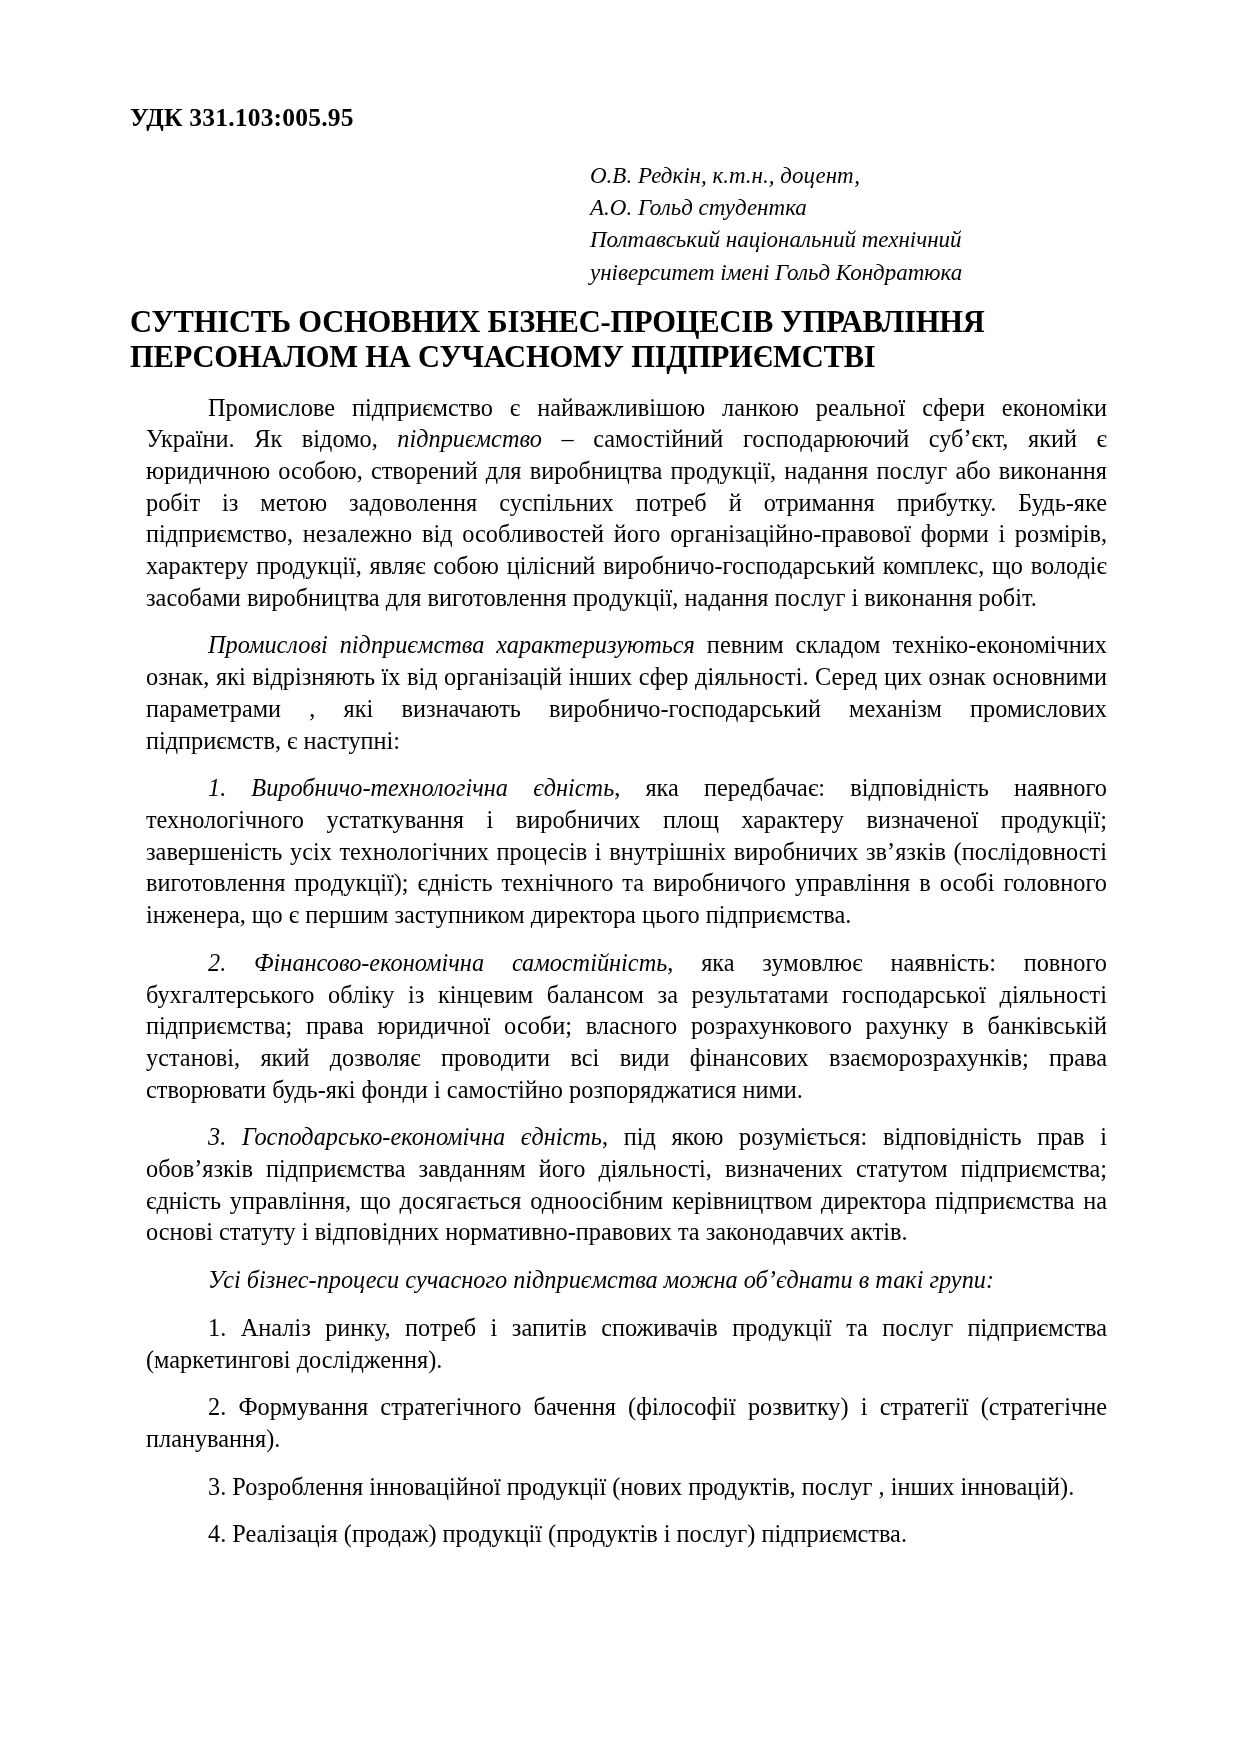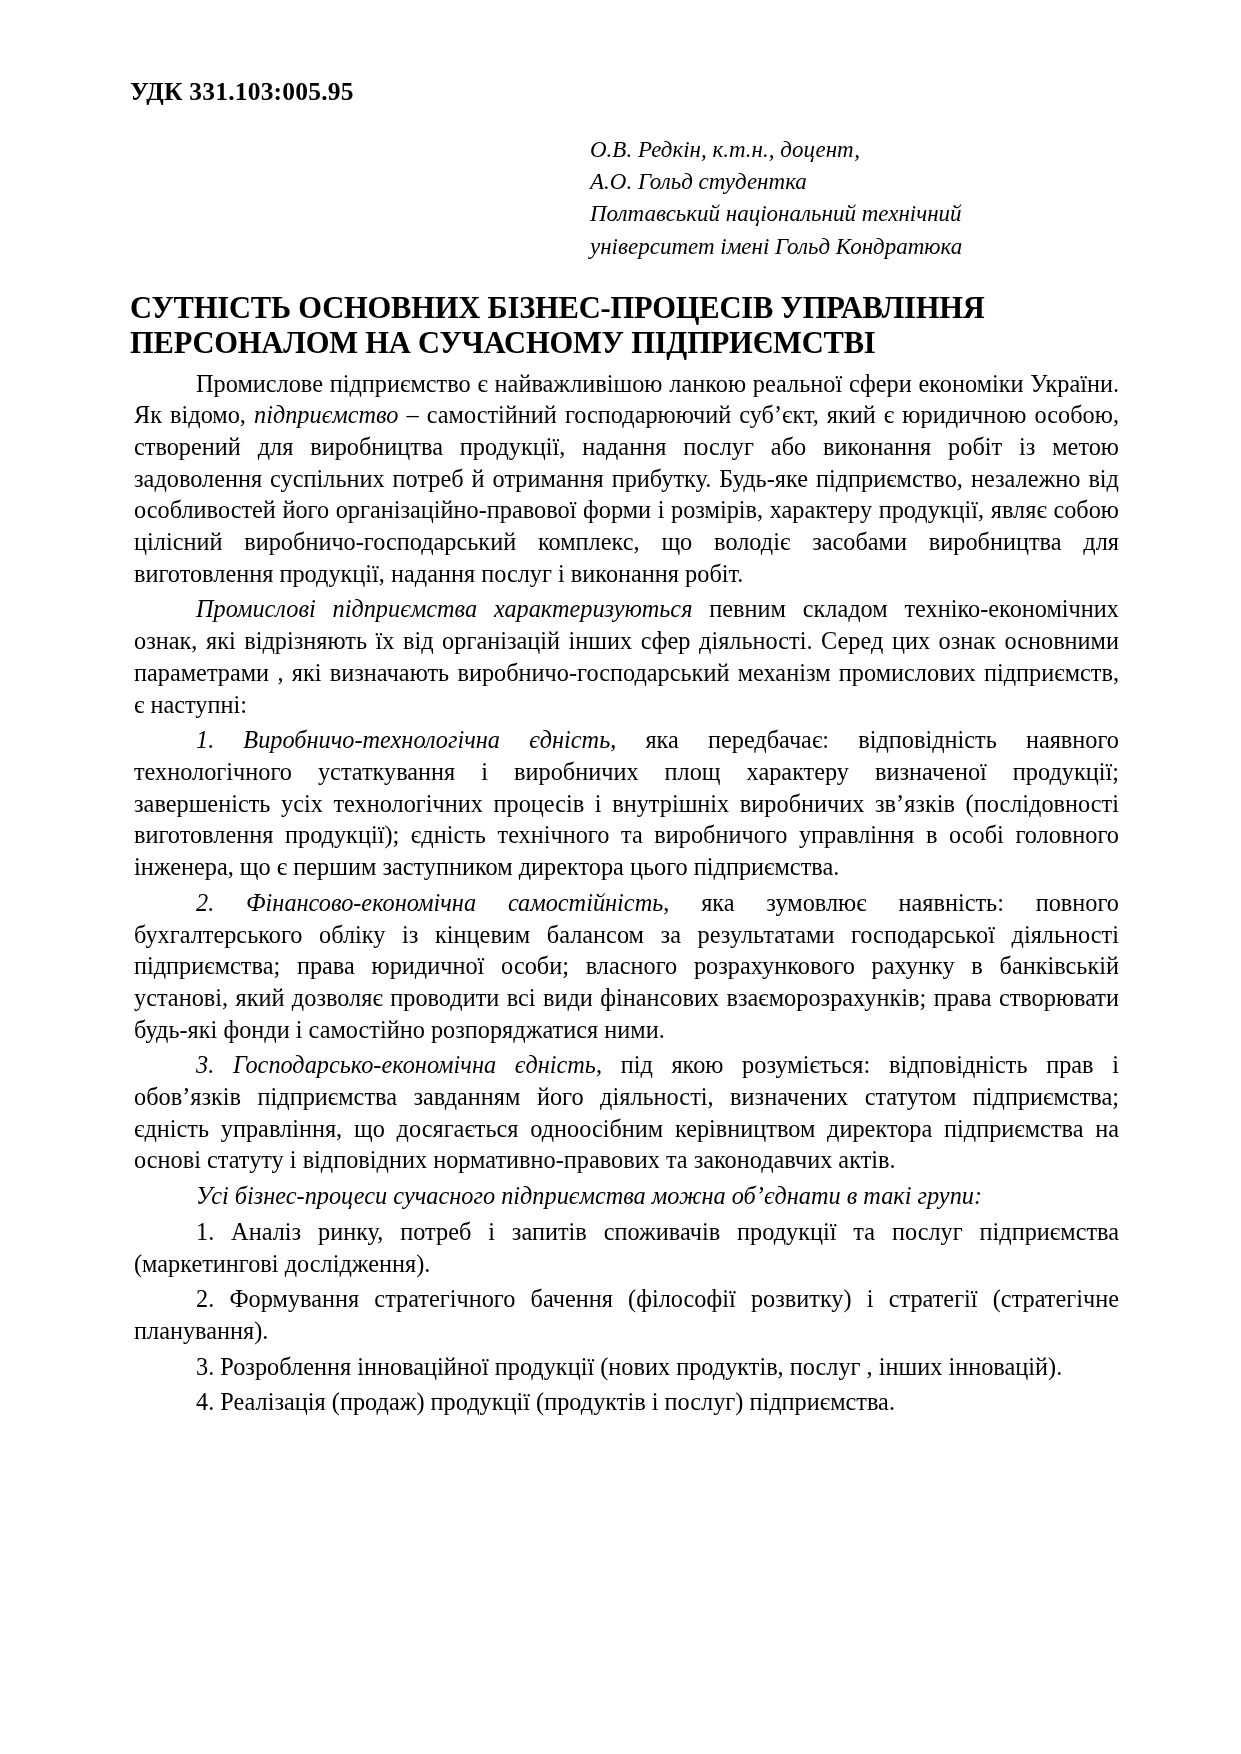--- a/index.html
+++ b/index.html
@@ -15,51 +15,51 @@
     color: #000000;
     position: relative;
     overflow: hidden;
   }
   .page {
     position: absolute;
     left: 0; top: 0;
     width: 1241px;
     height: 1754px;
     box-sizing: border-box;
-    padding: 78px 118px 0 130px;
+    padding: 104px 118px 0 130px;
   }
   .udc {
     font-size: 25.5px;
     font-weight: bold;
     letter-spacing: 0.2px;
     margin: 0 0 28px 0;
     line-height: 1.1;
   }
   .authors {
     text-align: left;
     margin-left: 460px;
     font-style: italic;
     font-size: 23px;
     line-height: 1.40;
-    margin-bottom: 28px;
+    margin-bottom: 16px;
   }
   .authors .line {
     white-space: nowrap;
   }
   .doc-title {
     text-align: left;
     font-weight: bold;
     font-size: 30.5px;
     line-height: 1.16;
     letter-spacing: -0.2px;
     margin: 14px 0 6px 0;
   }
   .doc-title .tline { display: block; }
   .body-text p {
-    margin: 4px;
+    margin: 16px;
     font-size: 24.3px;
     line-height: 1.305;
     text-align: justify;
     text-indent: 62px;
     text-justify: inter-word;
     hyphens: none;
   }
   i, .it { font-style: italic; }
   .footer {
     position: absolute;

